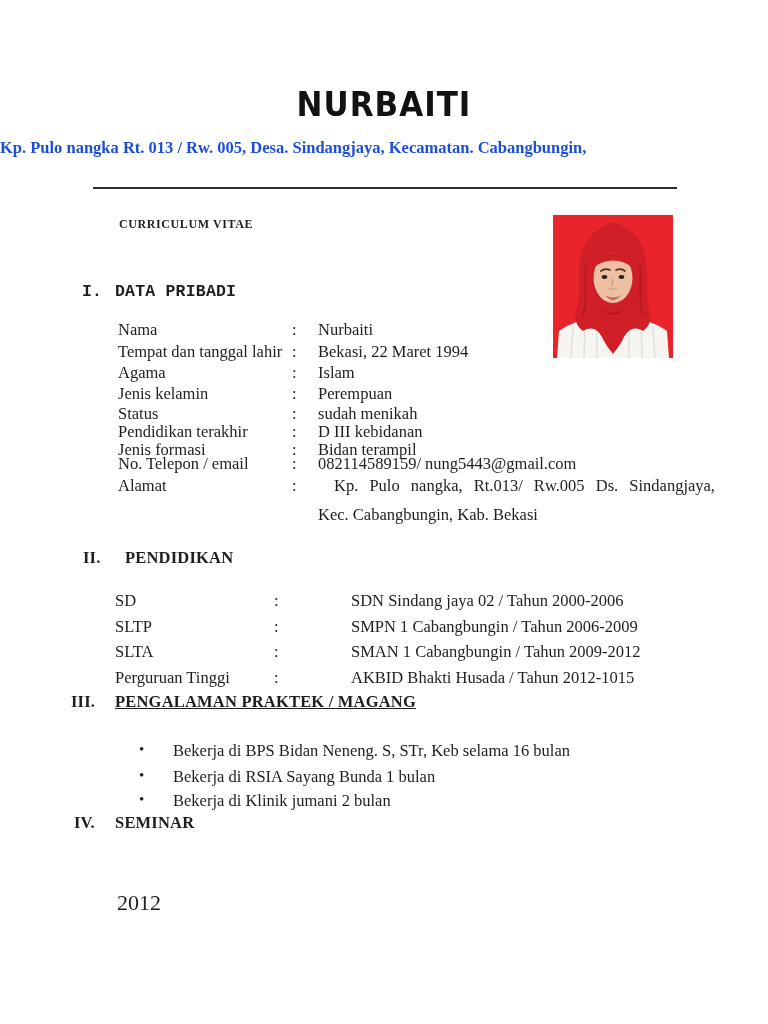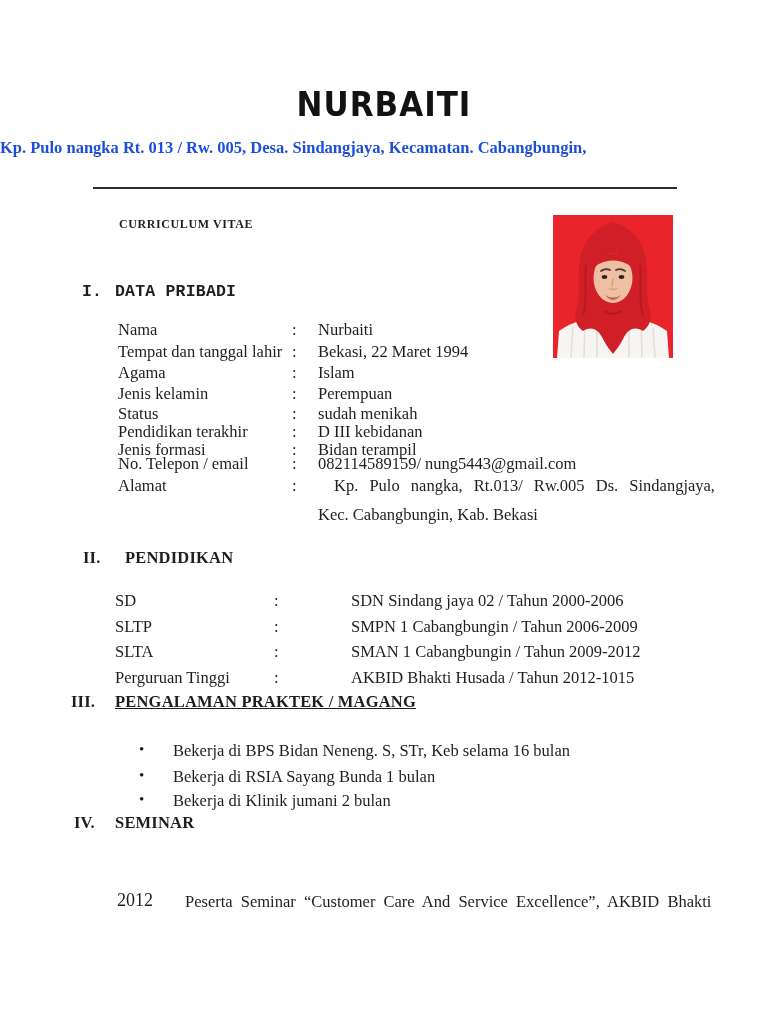--- a/index.html
+++ b/index.html
@@ -60,21 +60,21 @@
   .rowII .val{position:absolute;left:192px;margin-left:44px;}
   .r-sd{top:591px;} .r-sltp{top:617px;} .r-slta{top:642px;} .r-pergti{top:668px;}
 
   
   .bullet-row{left:139px;font-size:16.5px;white-space:nowrap;}
   .bullet-row .dot{position:absolute;left:0;font-size:15px;}
   .bullet-row .txt{position:absolute;left:34px;}
   .b1{top:741px;} .b2{top:767px;} .b3{top:791px;}
 
   
-  .sem-year{top:890px;left:117px;font-size:18px;}
+  .sem-year{top:890px;left:117px;font-size:22px;}
   .sem-text{top:890px;left:185px;width:500px;font-size:16.5px;line-height:24px;}
   .sem-line1{white-space:nowrap;word-spacing:4px;}
   .sem-line2{white-space:nowrap;}
 </style>
 </head>
 <body>
 
 <div class="abs doc-title">NURBAITI</div>
 <div class="abs address">
   <div>Kp. Pulo nangka Rt. 013 / Rw. 005, Desa. Sindangjaya, Kecamatan. Cabangbungin,</div>
@@ -197,14 +197,13 @@
   <span class="dot">•</span>
   <span class="txt">Bekerja di Klinik jumani 2 bulan</span>
 </div>
 
 <div class="abs sec sec4">
   <span class="num">IV.</span><span>SEMINAR</span>
 </div>
 
 <div class="abs sem-year">2012</div>
 <div class="abs sem-text">
-  <div class="sem-line1">Peserta Seminar  “Customer Care And Service Excellence”, AKBID Bhakti</div>
 </div>
 
 </body></html>

